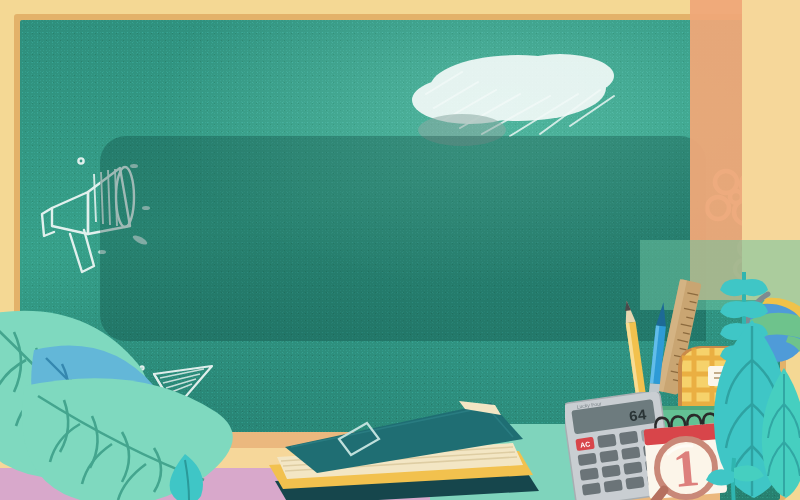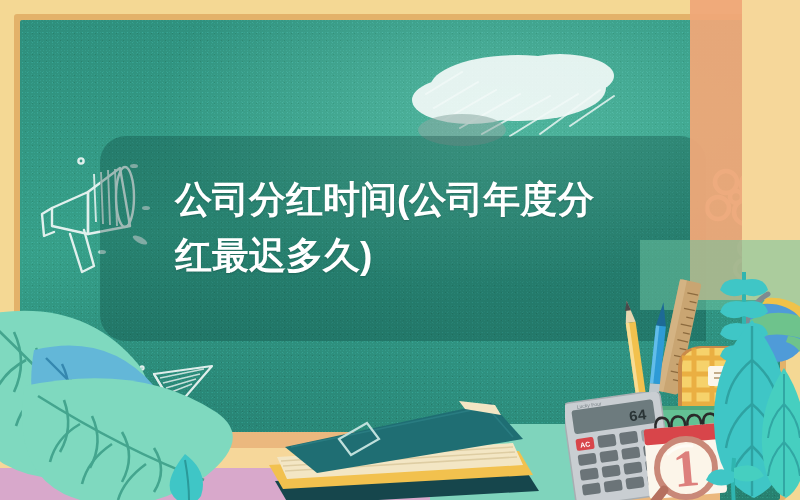--- a/index.html
+++ b/index.html
@@ -202,22 +202,20 @@
     <g stroke="#FFFFFF" stroke-width="1.4" opacity="0.85">
       <path d="M60 18 L104 9"></path>
         <path d="M63 23 L100 14"></path>
         <path d="M66 28 L96 19"></path>
         <path d="M69 33 L92 24"></path>
     </g>
   </svg>
 
   <div class="overlay-panel"></div>
 
-  <div class="headline">公司分红时间(公司年度分
-红最迟多久)</div>
 
   <div class="band" id="band-right-orange"></div>
   <div class="band" id="band-right-cream"></div>
   <div class="band" id="band-right-green"></div>
 
   <div class="band" id="band-bottom-mint"></div>
   <div class="band" id="band-tan"></div>
   <div class="band" id="band-peach"></div>
   <div class="band" id="band-pink"></div>
   <div class="band" id="band-bottom-dark"></div>

